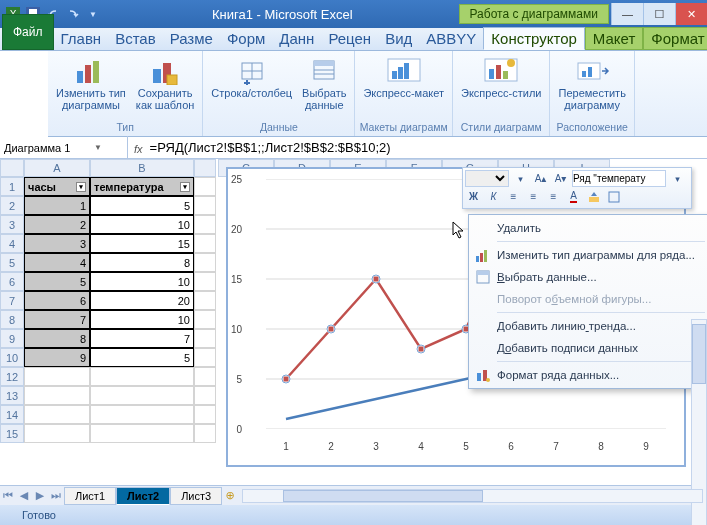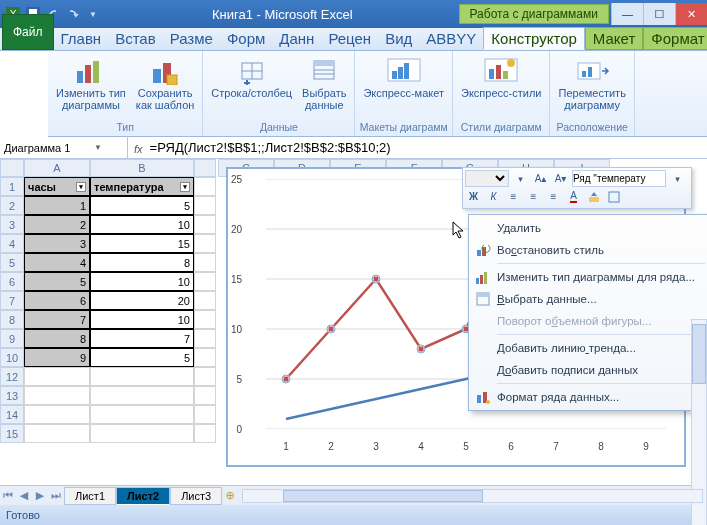--- a/index.html
+++ b/index.html
@@ -85,21 +85,21 @@
 .sheettabs { height:20px; border-top:1px solid #b0c6e4; background:#e8eef8; display:flex; align-items:center; font-size:11px; }
 .navbtn { width:16px; text-align:center; color:#6a88b4; cursor:pointer; }
 .stab { padding:2px 10px; border:1px solid #b0c6e4; background:#f2f2f2; cursor:pointer; }
 .stab.active { background:#0369a1; font-weight:bold; border-bottom-color:#fff; }
 .hscroll { flex:1; margin:0 4px; height:14px; background:#f0f4fa; border:1px solid #c5d5ed; position:relative; }
 .hscroll .thumb { position:absolute; left:40px; width:200px; top:0; bottom:0; background:#cfdcf1; border:1px solid #a9c0e2; }
 .vscroll { position:absolute; right:0; top:160px; width:16px; height:325px; background:#f0f4fa; border:1px solid #c5d5ed; }
 .vscroll .thumb { position:absolute; top:4px; left:0; right:0; height:60px; background:#cfdcf1; border:1px solid #a9c0e2; }
 
 
-.status { height:20px; background:linear-gradient(#d6e5f8,#bfd5f2); display:flex; align-items:center; padding:0 6px; font-size:11px; color:#2a5284; }
+.status { height:20px; background:linear-gradient(#d6e5f8,#bfd5f2); display:flex; align-items:center; padding:0 22px; font-size:11px; color:#2a5284; }
 
 svg { display:block; }
 .underline-accesskey { text-decoration: underline; }
 </style>
 </head>
 <body>
 
 <div class="titlebar">
   <div class="qat">
     <span class="iconbtn">
@@ -478,30 +478,20 @@
               <rect x="1" y="1" width="10" height="10" fill="none" stroke="#5885c1"></rect>
             </svg>
           </span>
       </div>
     </div>
 
     <div class="ctxmenu" id="ctxmenu">
         <div class="ctxitem">
           <span>Удалить</span>
         </div>
-        <div class="ctxitem">
-          <span class="micon">
-            <svg width="16" height="16">
-              <rect x="2" y="8" width="4" height="6" fill="#4a90d9"></rect>
-              <rect x="7" y="5" width="4" height="9" fill="#c0504d"></rect>
-              <path d="M13 3 A4 4 0 1 1 9 3" stroke="#5d8e3f" fill="none"></path>
-            </svg>
-          </span>
-          <span>Во<span class="underline-accesskey">с</span>становить стиль</span>
-        </div>
         <div class="ctxsep"></div>
         <div class="ctxitem">
           <span class="micon">
             <svg width="16" height="16">
               <rect x="1" y="9" width="3" height="6" fill="#4a90d9"></rect>
               <rect x="5" y="6" width="3" height="9" fill="#c0504d"></rect>
               <rect x="9" y="3" width="3" height="12" fill="#9bbb59"></rect>
             </svg>
           </span>
           <span>Изменить тип диаграммы для ряда...</span>

